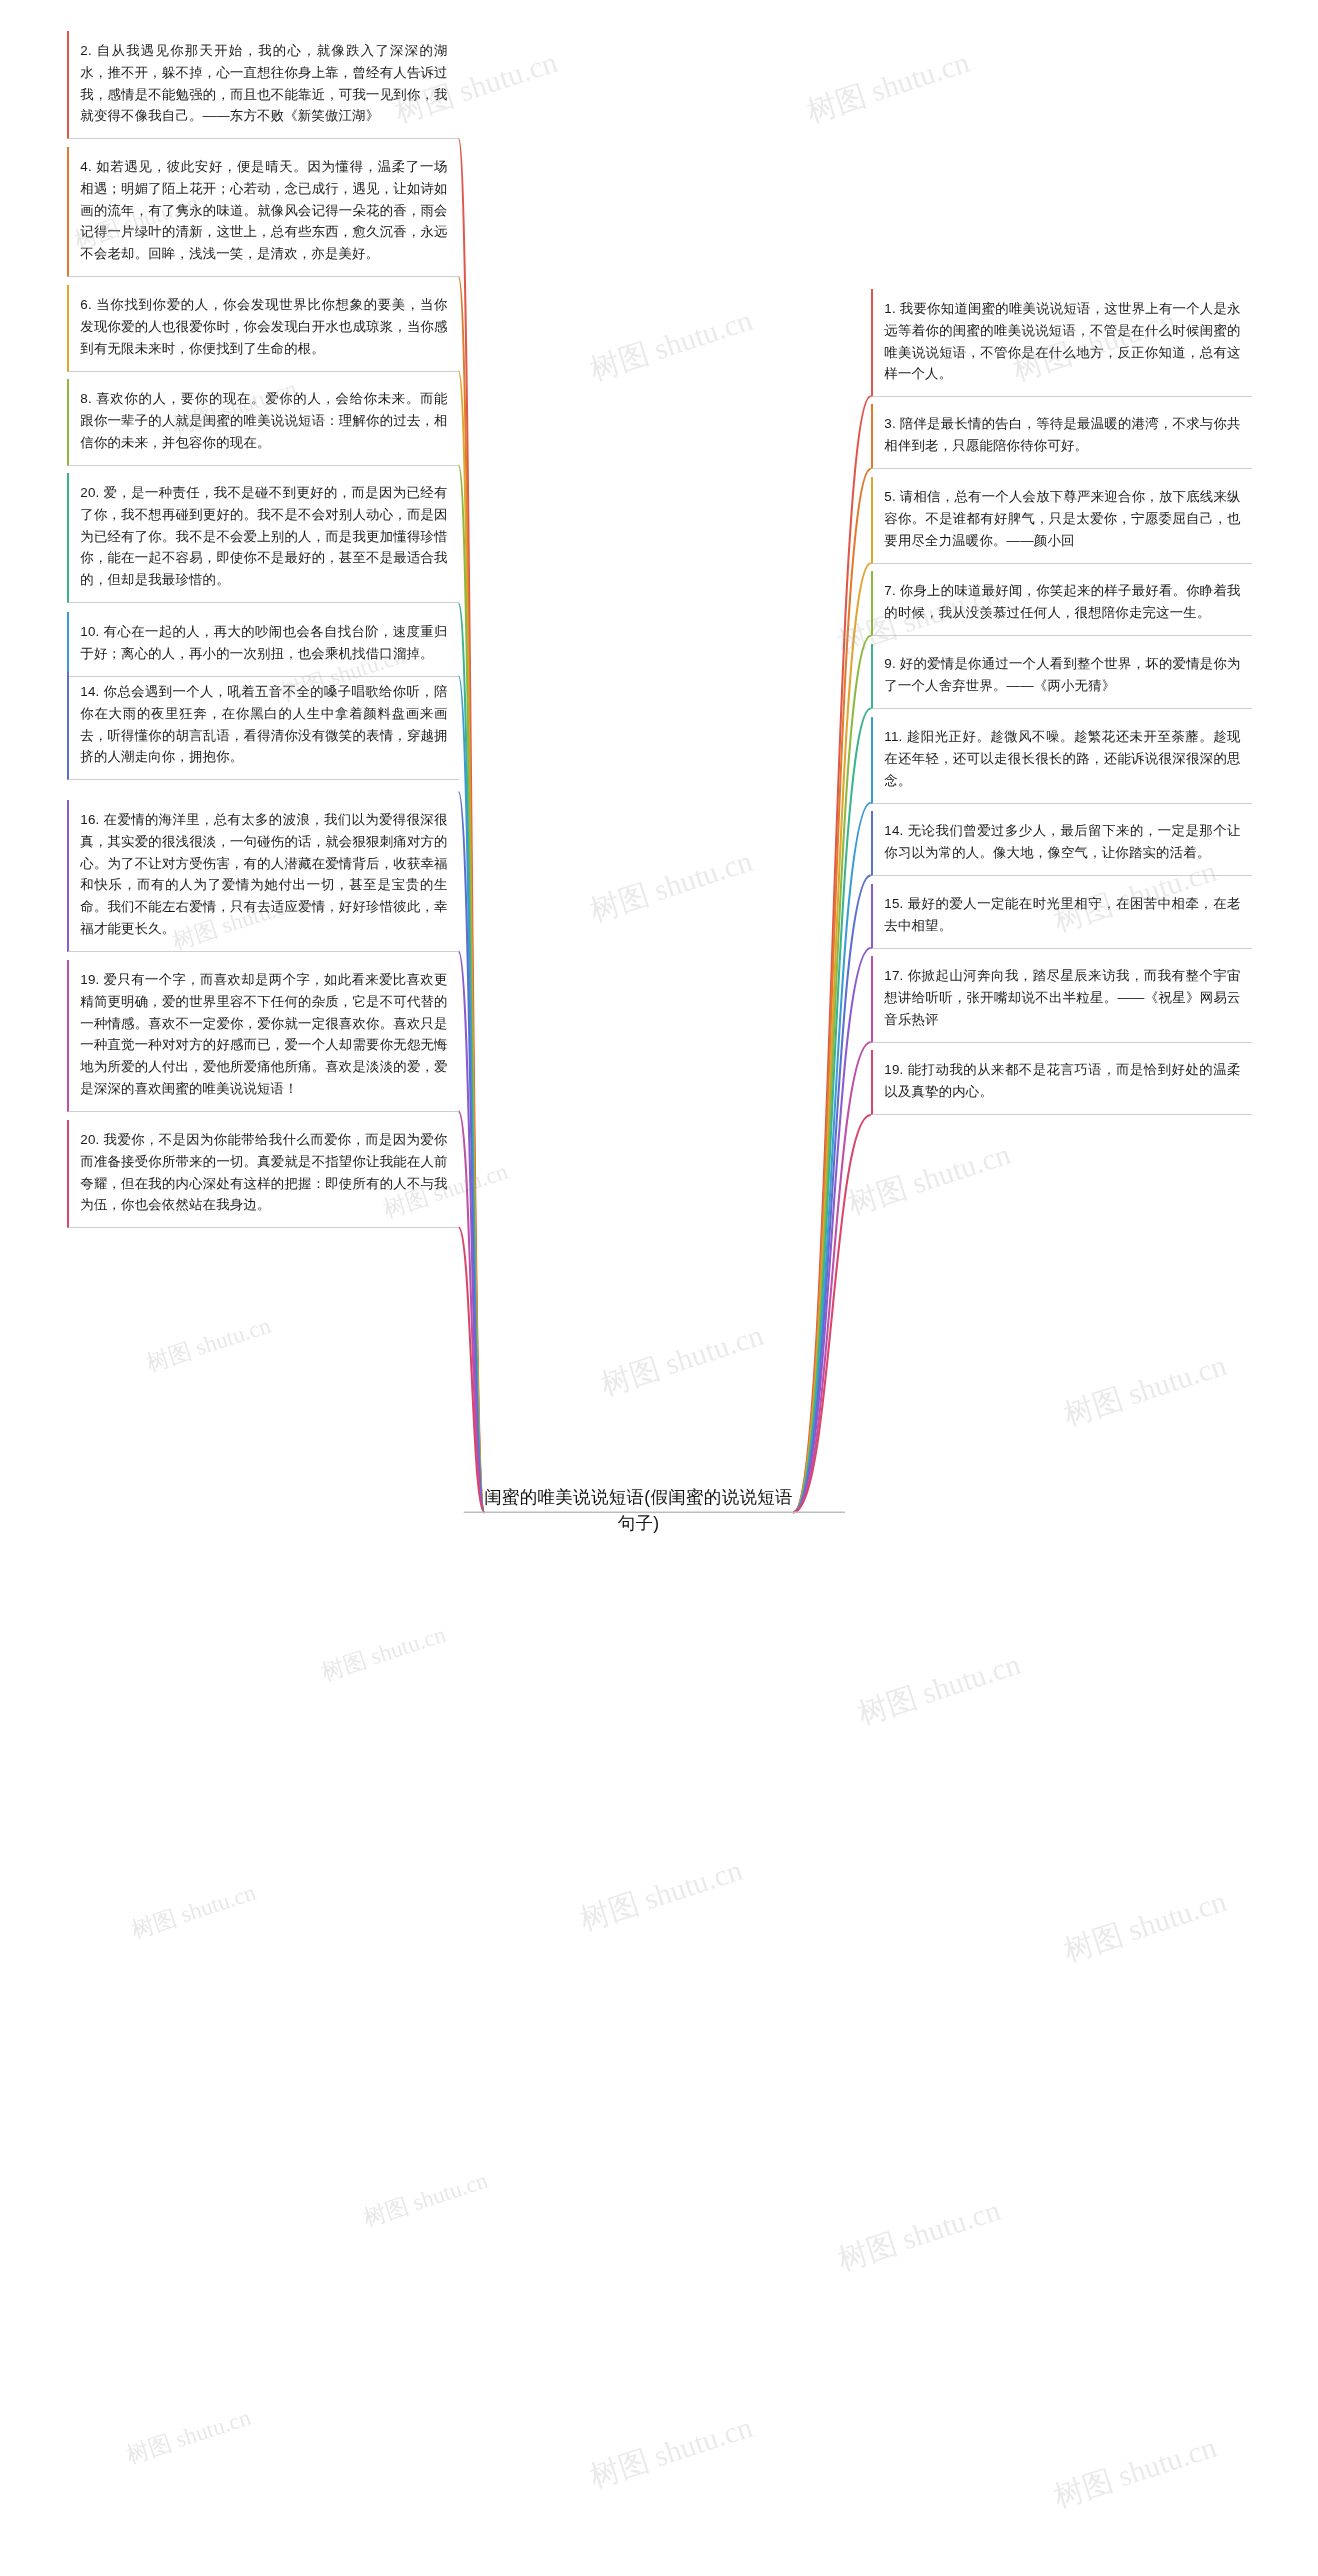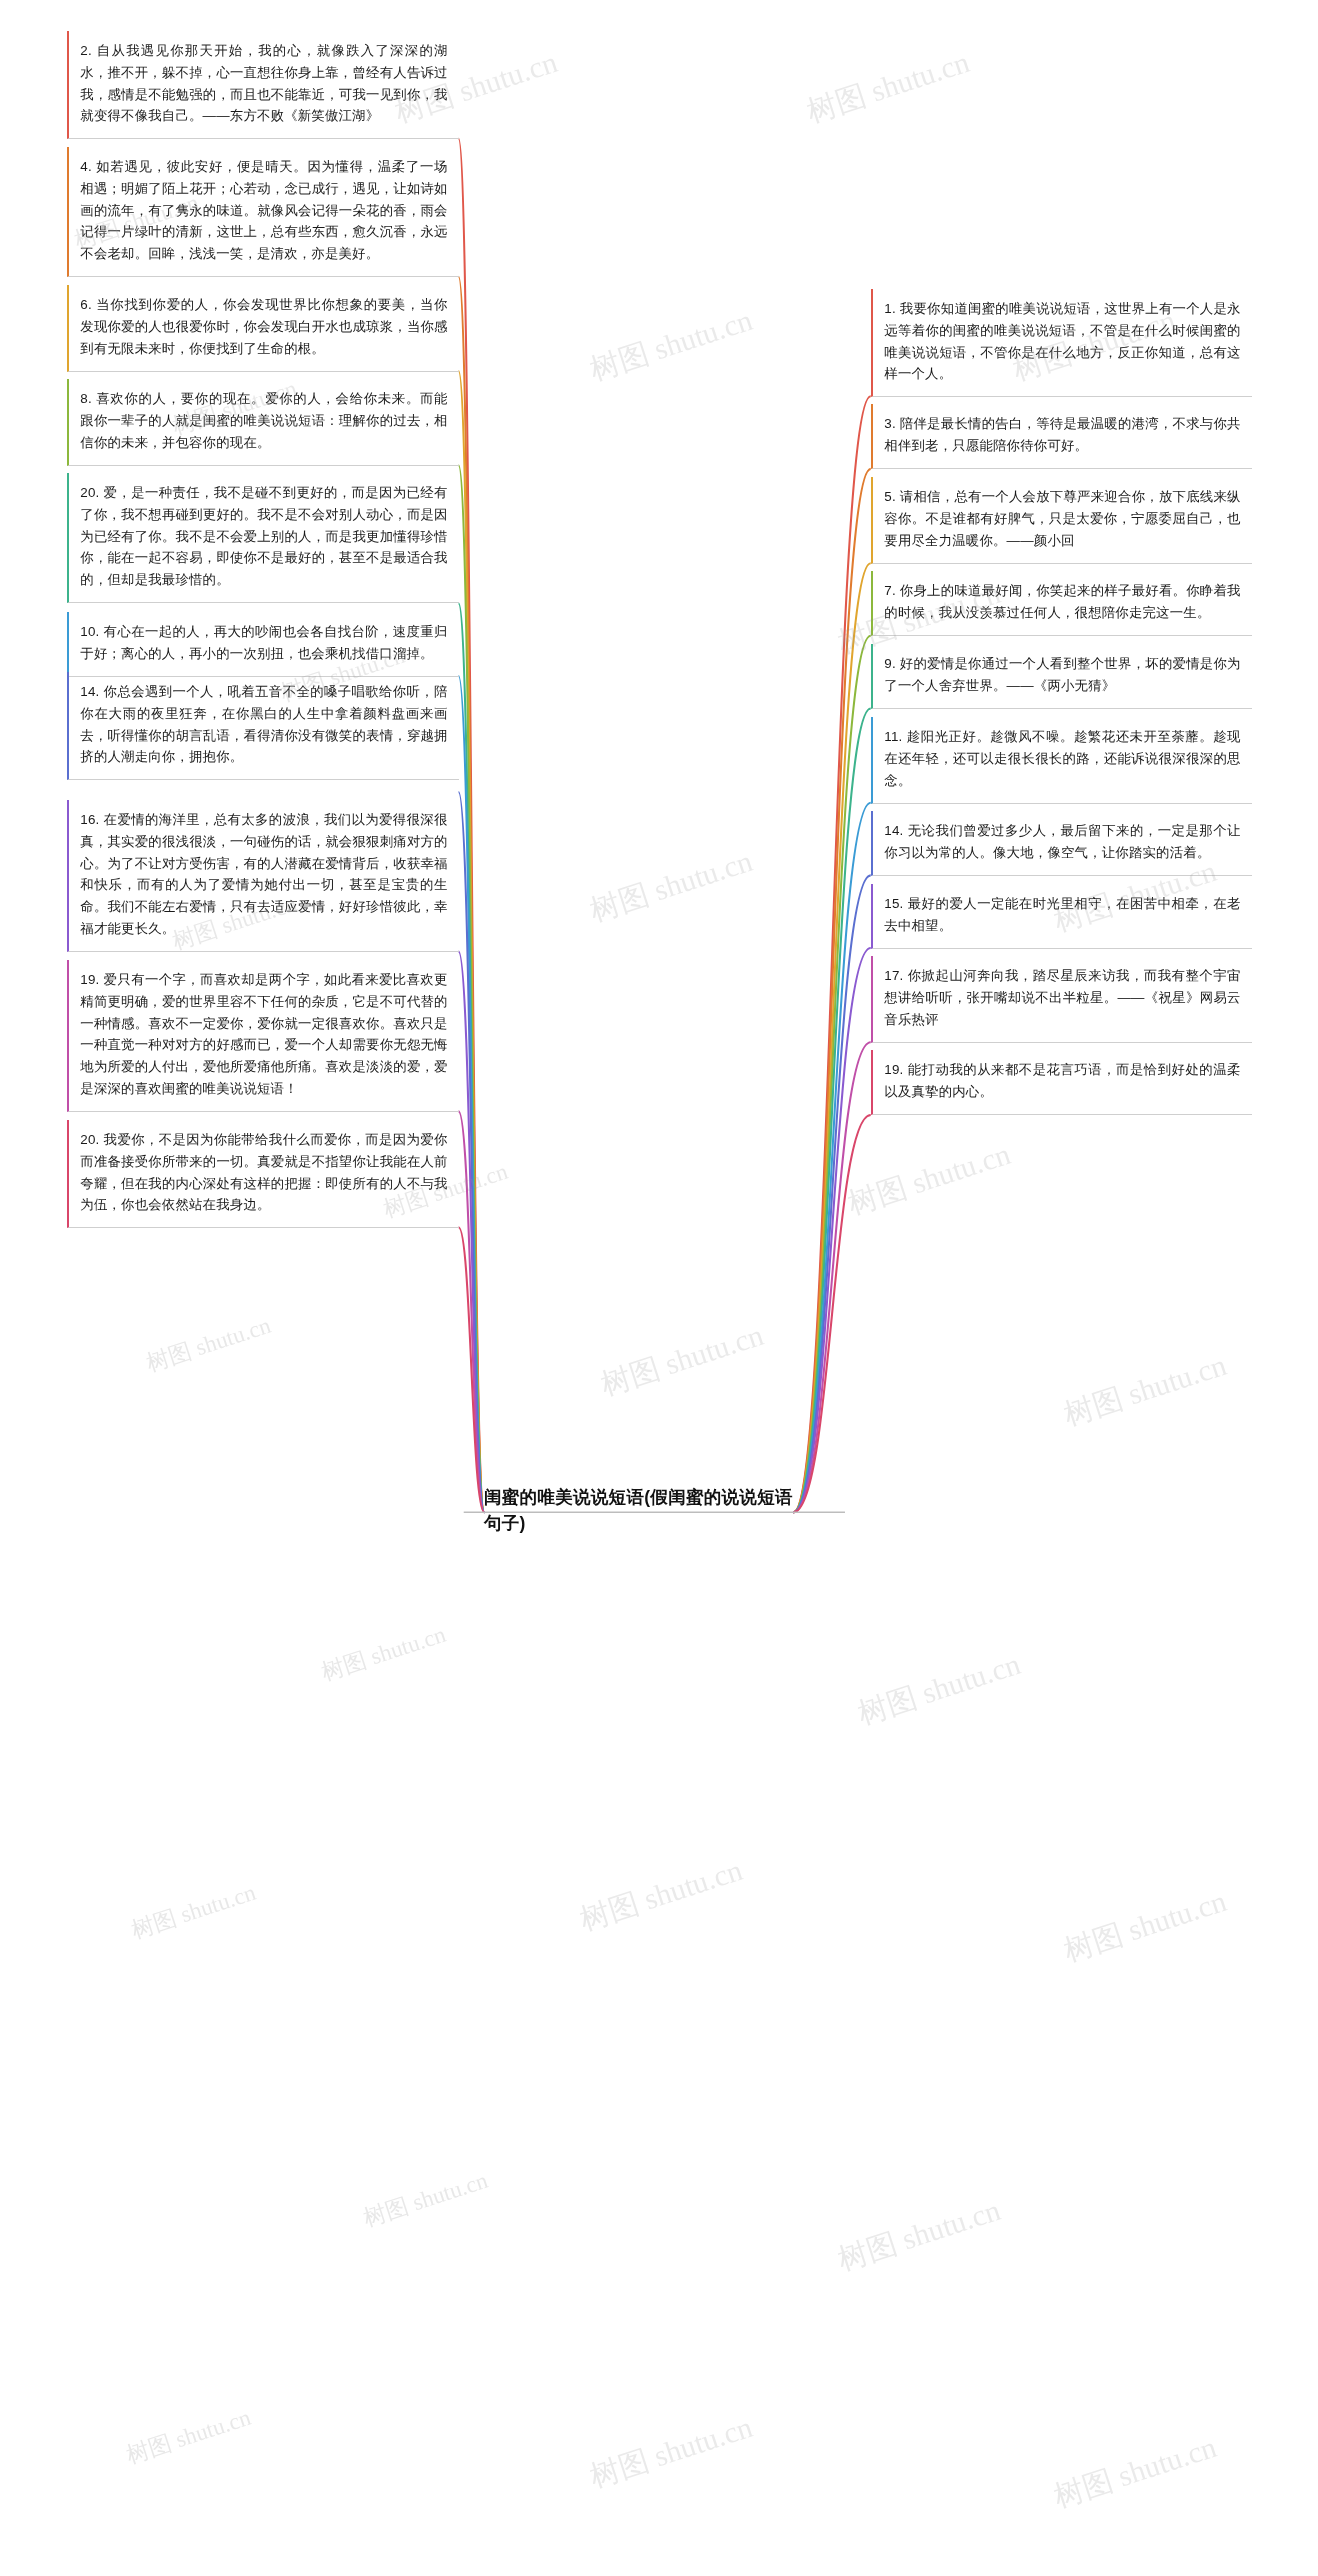--- a/index.html
+++ b/index.html
@@ -31,24 +31,25 @@
     height: 2857px;
     pointer-events: none;
   }
 
   
   .center-title {
     position: absolute;
     left: 484px;
     top: 1484px;
     width: 309px;
+    text-align: center;
     font-size: 17.5px;
     line-height: 1.5;
     color: #111111;
-    font-weight: 700;
+    font-weight: 400;
     letter-spacing: 0.3px;
   }
 
   
   .node {
     position: absolute;
     box-sizing: border-box;
     font-size: 13.4px;
     line-height: 1.62;
     color: #1a1a1a;

